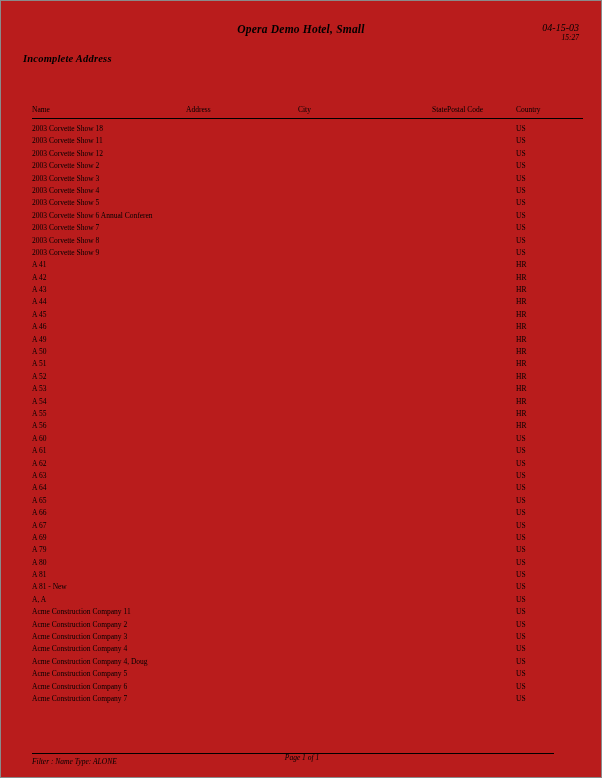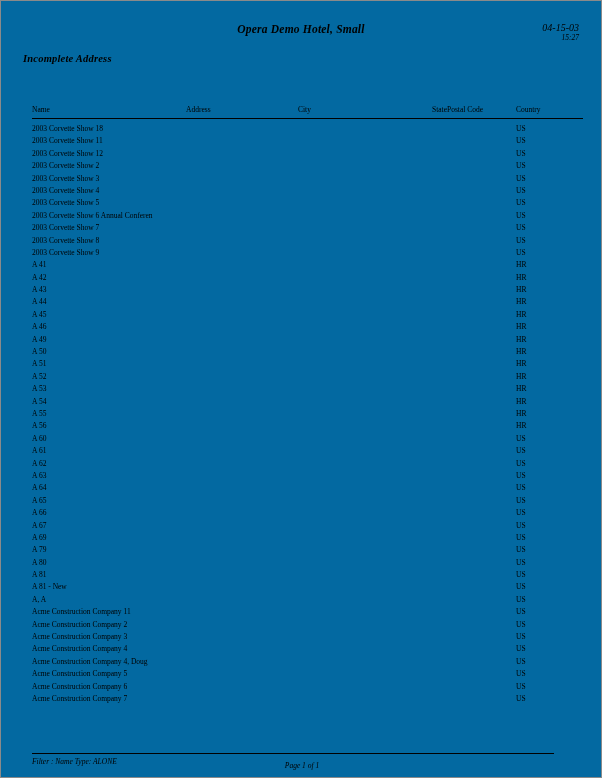--- a/index.html
+++ b/index.html
@@ -8,21 +8,21 @@
     background: #ffffff;
   }
   body {
     font-family: "Liberation Serif", serif;
   }
   .page {
     position: relative;
     width: 602px;
     height: 778px;
     box-sizing: border-box;
-    background: #0369a1;
+    background: #b91c1c;
     border: 1px solid #8a8a8a;
     overflow: hidden;
   }
   .header {
     position: relative;
     height: 92px;
   }
   .hotel-title {
     position: absolute;
     top: 22px;
@@ -136,21 +136,21 @@
     position: absolute;
     top: 4px;
     left: 31px;
     font-family: "Liberation Serif", serif;
     font-style: italic;
     font-size: 7.5px;
     color: #000;
   }
   .footer-center {
     position: absolute;
-    top: 8px;
+    top: 0;
     left: 0;
     width: 602px;
     text-align: center;
     font-family: "Liberation Serif", serif;
     font-style: italic;
     font-size: 7.5px;
     color: #000;
   }
   .footer-right {
     position: absolute;

